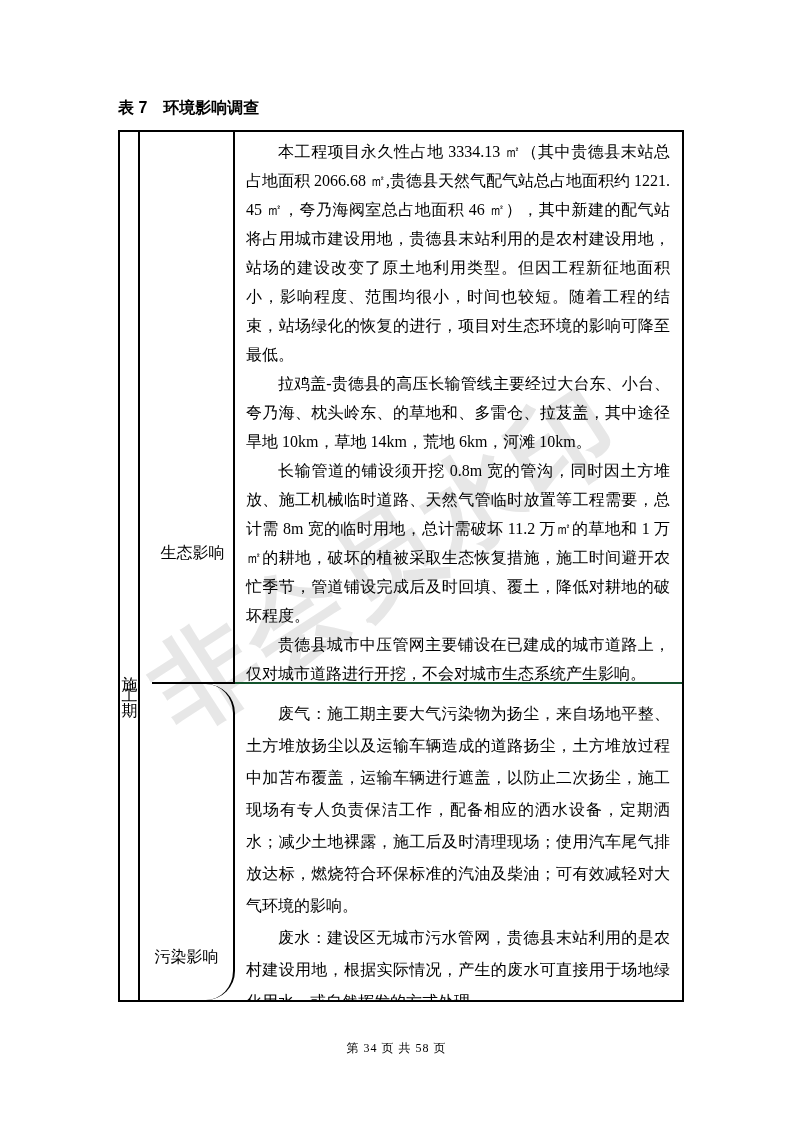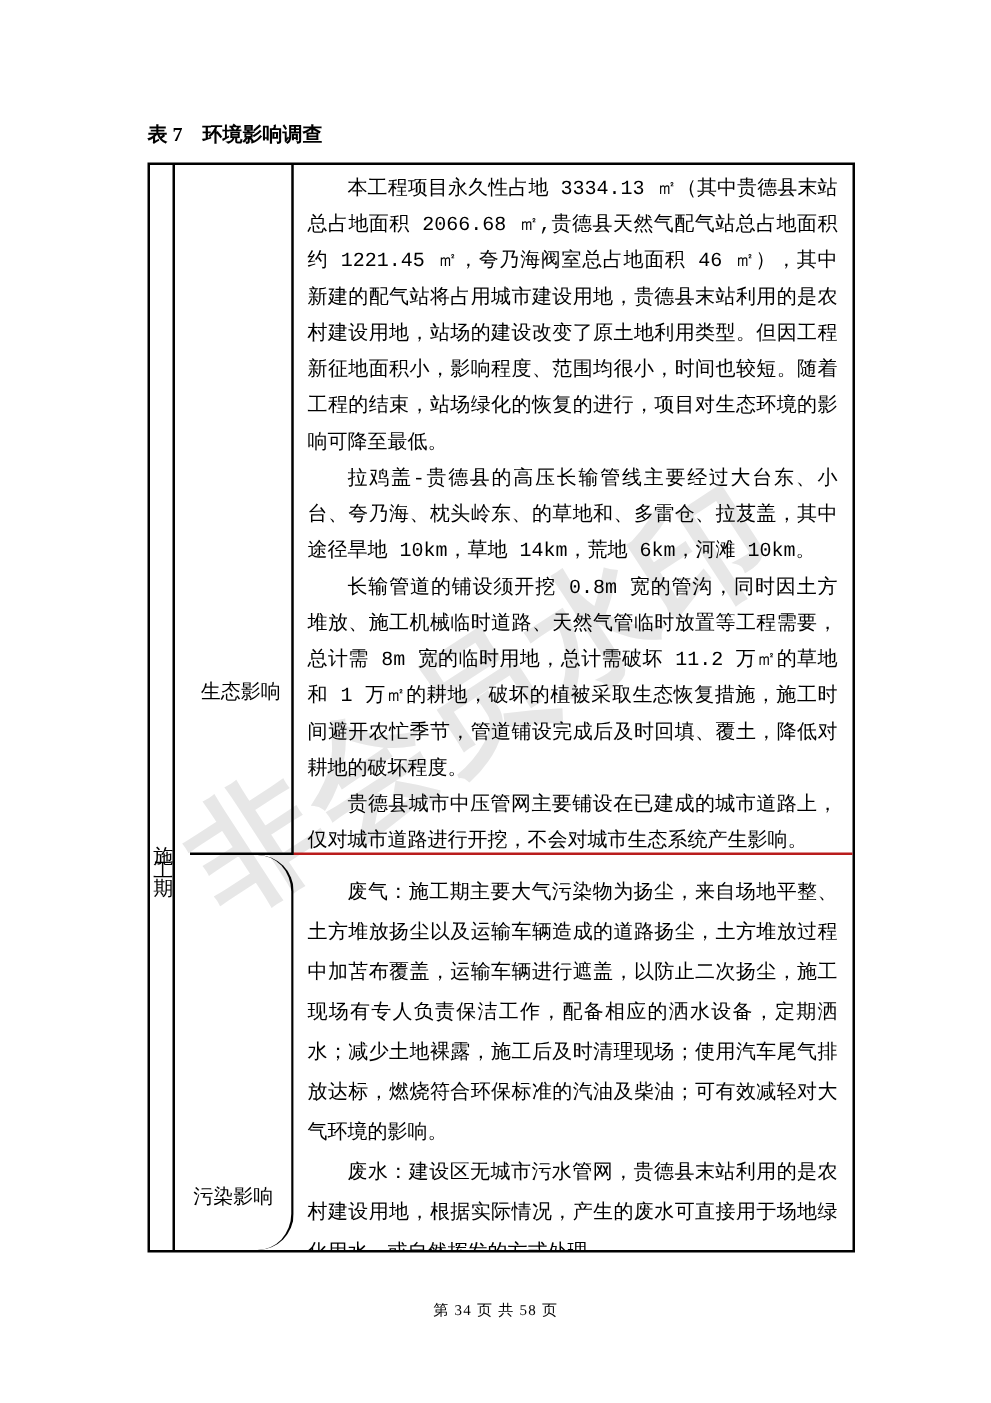--- a/index.html
+++ b/index.html
@@ -24,21 +24,21 @@
     white-space: nowrap;
     letter-spacing: 2px;
     z-index: 0;
     user-select: none;
   }
 
   .doc-title {
     position: absolute;
     left: 118px;
     top: 98px;
-    font-family: Liberation Serif, serif;
+    font-family: Liberation Sans, sans-serif;
     font-weight: 700;
     font-size: 16px;
     white-space: pre;
     z-index: 2;
   }
 
   .impact-table {
     position: absolute;
     left: 118px;
     top: 130px;
@@ -83,24 +83,23 @@
     top: 411px;
     left: 0;
     width: 100%;
     text-align: center;
     font-size: 16px;
   }
 
   .cell-eco-content {
     grid-column: 3;
     grid-row: 1;
-    border-bottom: 2px solid #b91c1c;
+    border-bottom: 2px solid #14532d;
     padding: 5px 12px 0 11px;
     overflow: hidden;
-    font-family: Liberation Mono, monospace;
   }
   .cell-eco-content .para { line-height: 29px; }
 
   .cell-pol-label {
     grid-column: 2;
     grid-row: 2;
     border-right: 2px solid #000;
     border-radius: 29px;
   }
   .pol-label {

